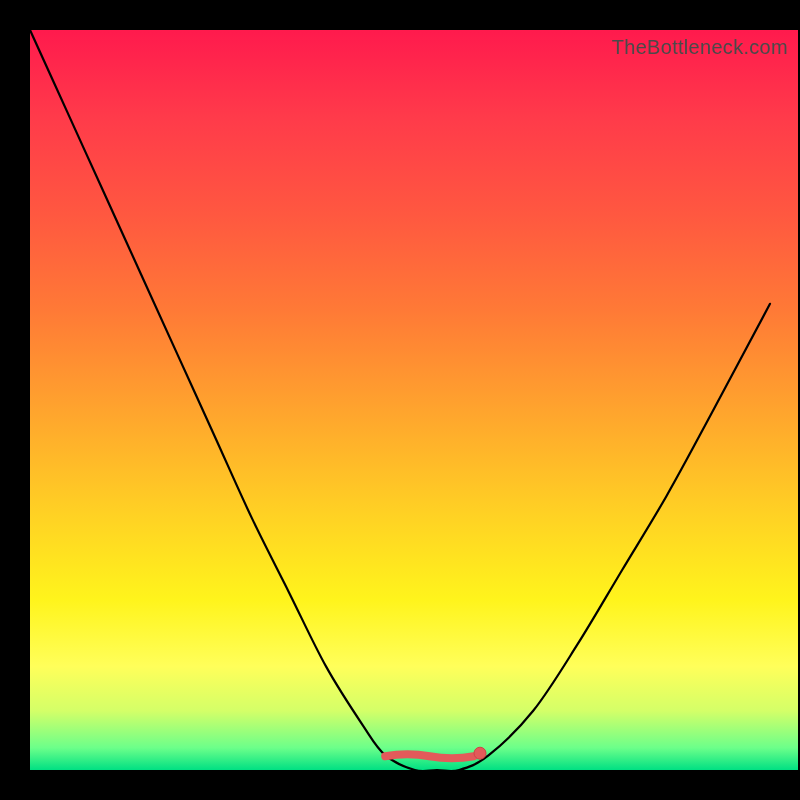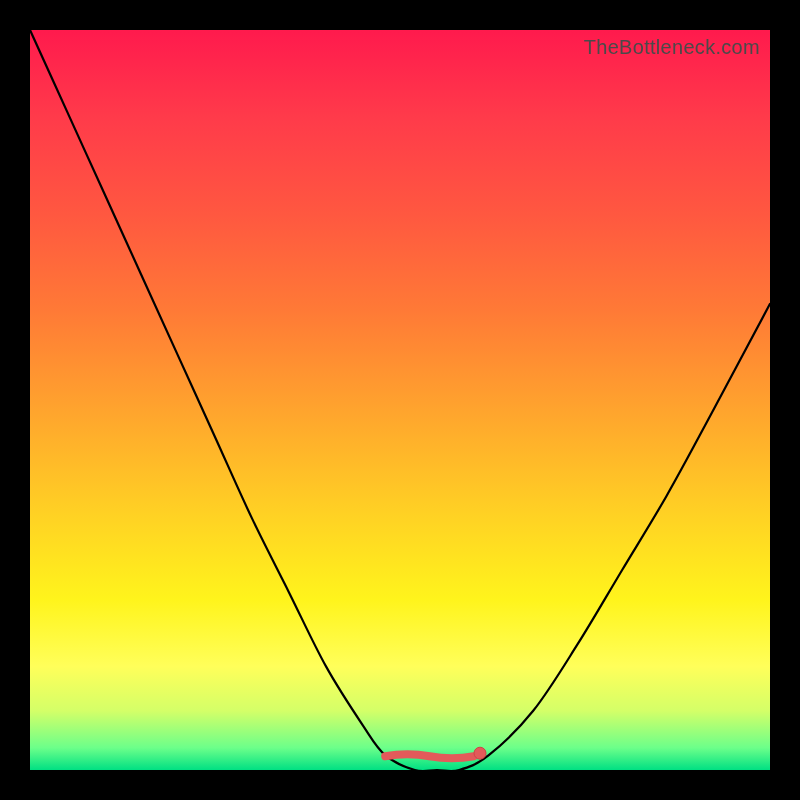--- a/index.html
+++ b/index.html
@@ -27,20 +27,21 @@
       #ff3b4a 12%,
       #ff5840 25%,
       #ff7a36 38%,
       #ffa62d 52%,
       #ffd024 65%,
       #fff41c 77%,
       #ffff5a 86%,
       #d4ff68 92%,
       #6cff8a 97%,
       #00e083 100%);
+    padding-left: 28px;
   }
   .watermark {
     position: absolute;
     top: 6px;
     right: 10px;
     color: #4a4a4a;
     font-size: 20px;
     font-weight: 500;
     letter-spacing: 0.3px;
   }

